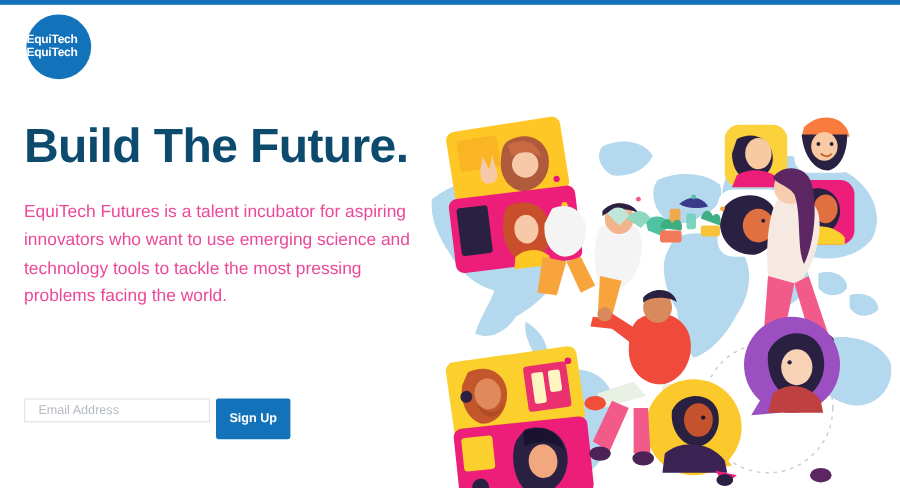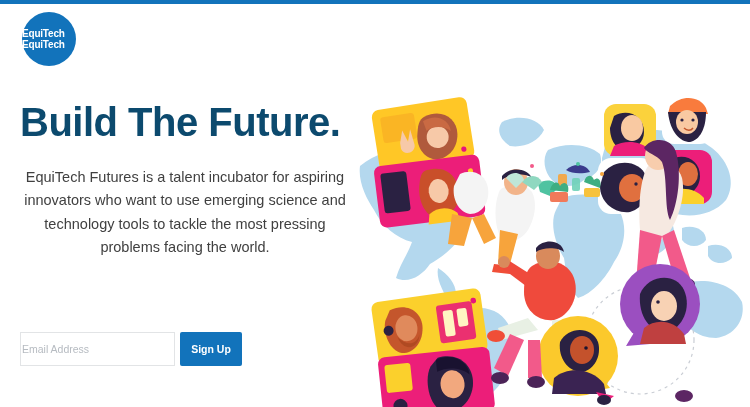--- a/index.html
+++ b/index.html
@@ -59,26 +59,25 @@
   }
   .headline {
     color: #0c4a6e;
     font-size: 40px;
     font-weight: bold;
     letter-spacing: -0.5px;
     margin: 0 0 22px 0;
     line-height: 1.1;
   }
   .subcopy {
-    color: #404040;
+    color: #ec4899;
     font-size: 14.5px;
     line-height: 1.62;
     margin: 0;
     width: 330px;
-    text-align: center;
   }
   .signup-note {
     position: absolute;
     left: 20px;
     top: 290px;
     color: #16202c;
     font-size: 9.5px;
     font-weight: bold;
     letter-spacing: 0.1px;
     white-space: nowrap;
@@ -86,25 +85,25 @@
   
   .form-row {
     position: absolute;
     left: 20px;
     top: 332px;
     display: flex;
     align-items: stretch;
   }
   .email-input {
     width: 155px;
-    height: 34px;
+    height: 20px;
     box-sizing: border-box;
     border: 1px solid #e2e4e6;
     background: #ffffff;
-    padding: 0 1px;
+    padding: 0 11px;
     font-family: "Liberation Sans", sans-serif;
     font-size: 10.5px;
     color: #3c4450;
     outline: none;
     border-radius: 0;
   }
   .email-input::placeholder {
     color: #b6bbc1;
     font-size: 10.5px;
   }

